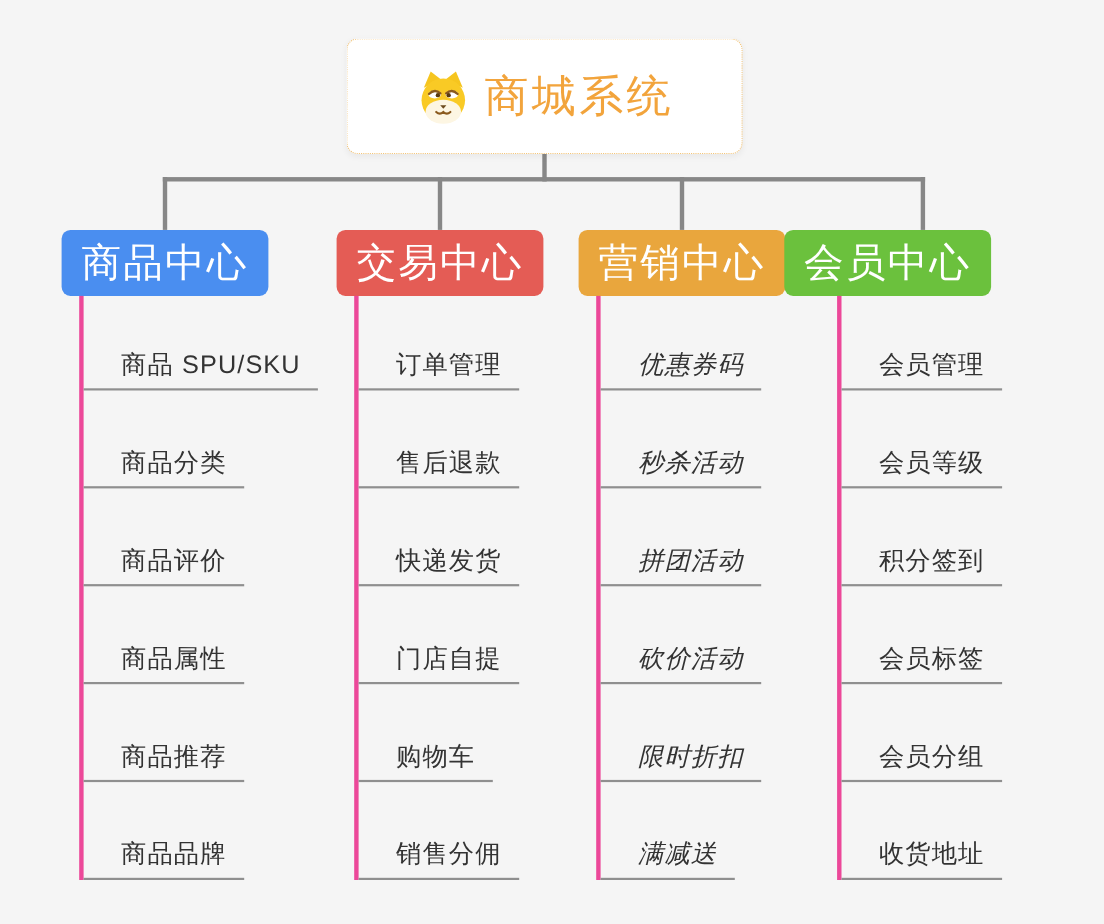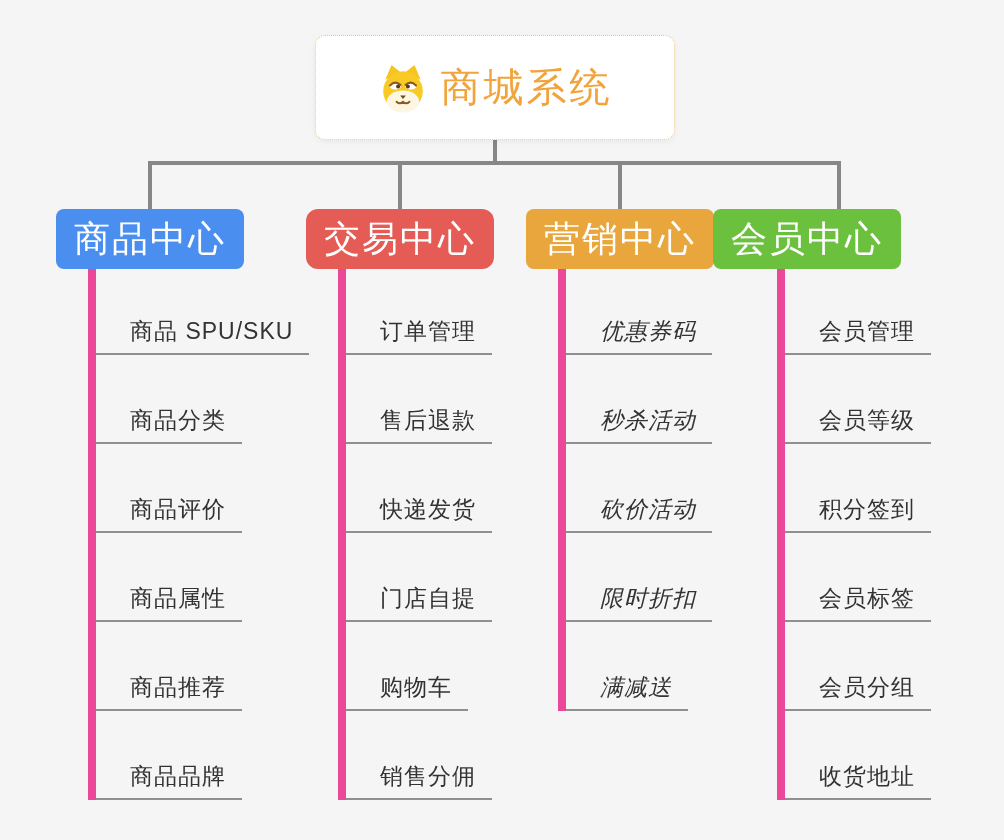--- a/index.html
+++ b/index.html
@@ -42,22 +42,21 @@
     display:flex;align-items:center;justify-content:center;
     color:#ffffff;
     font-size:36px;
     letter-spacing:2px;
     box-sizing:border-box;
   }
   
   .branch-col{
     position:absolute;
     top:269px;
-    border-left:8px solid #ec4899;
-    margin-left:16px;
+    border-left:4px solid #ec4899;
   }
   .child-item{
     height:89px;
     box-sizing:border-box;
     width:fit-content;
     display:flex;align-items:flex-end;
     padding:0 16px 6px 34px;
     border-bottom:2px solid #8f8f8f;
     white-space:nowrap;
   }
@@ -123,21 +122,21 @@
         <div class="child-item">
           <span class="child-label">商品属性</span>
         </div>
         <div class="child-item">
           <span class="child-label">商品推荐</span>
         </div>
         <div class="child-item">
           <span class="child-label">商品品牌</span>
         </div>
       </div>
-      <div class="branch-box" style="left: 306px; background: rgb(228, 92, 85); border-radius: 12px;">
+      <div class="branch-box" style="left: 306px; background: rgb(228, 92, 85);">
         <span>交易中心</span>
       </div>
       <div class="branch-col" style="left: 322px;">
         <div class="child-item">
           <span class="child-label">订单管理</span>
         </div>
         <div class="child-item">
           <span class="child-label">售后退款</span>
         </div>
         <div class="child-item">
@@ -157,20 +156,23 @@
         <span>营销中心</span>
       </div>
       <div class="branch-col" style="left: 542px; font-style: italic;">
         <div class="child-item">
           <span class="child-label">优惠券码</span>
         </div>
         <div class="child-item">
           <span class="child-label">秒杀活动</span>
         </div>
         <div class="child-item">
+          <span class="child-label">拼团活动</span>
+        </div>
+        <div class="child-item">
           <span class="child-label">砍价活动</span>
         </div>
         <div class="child-item">
           <span class="child-label">限时折扣</span>
         </div>
         <div class="child-item">
           <span class="child-label">满减送</span>
         </div>
       </div>
       <div class="branch-box" style="left: 713px; background: rgb(107, 193, 61);">

